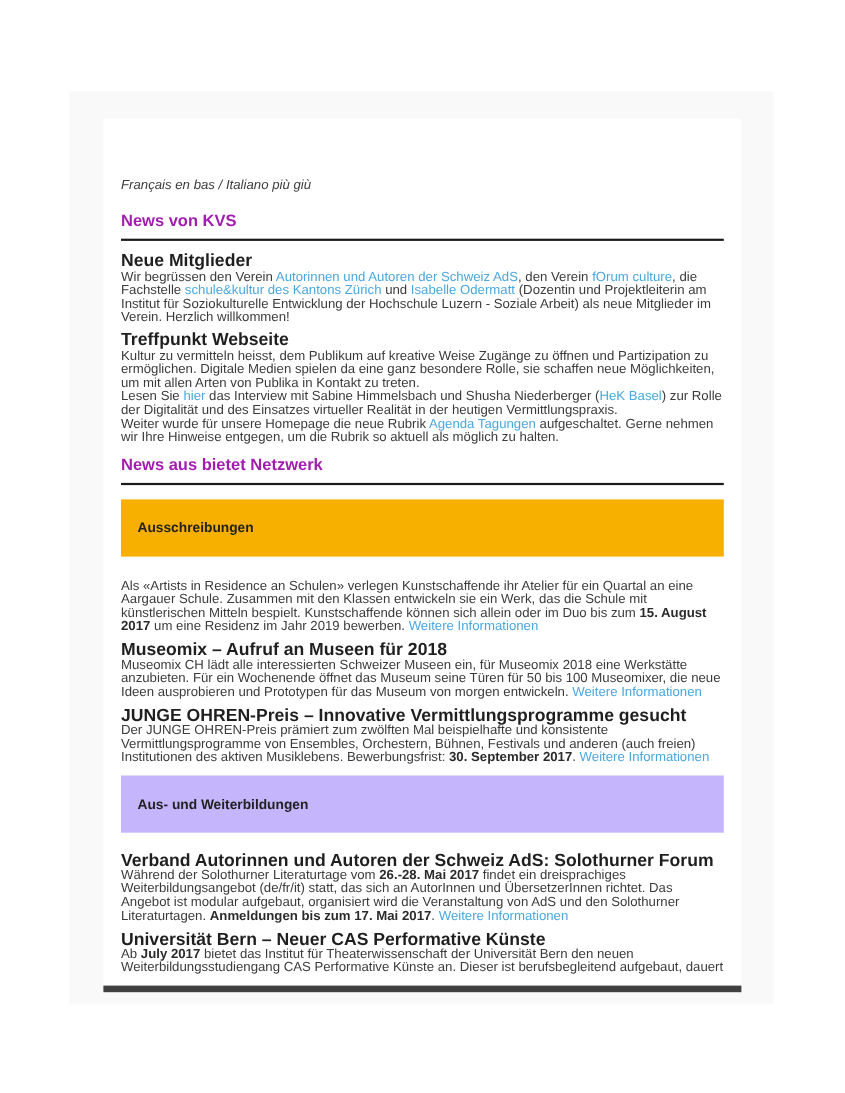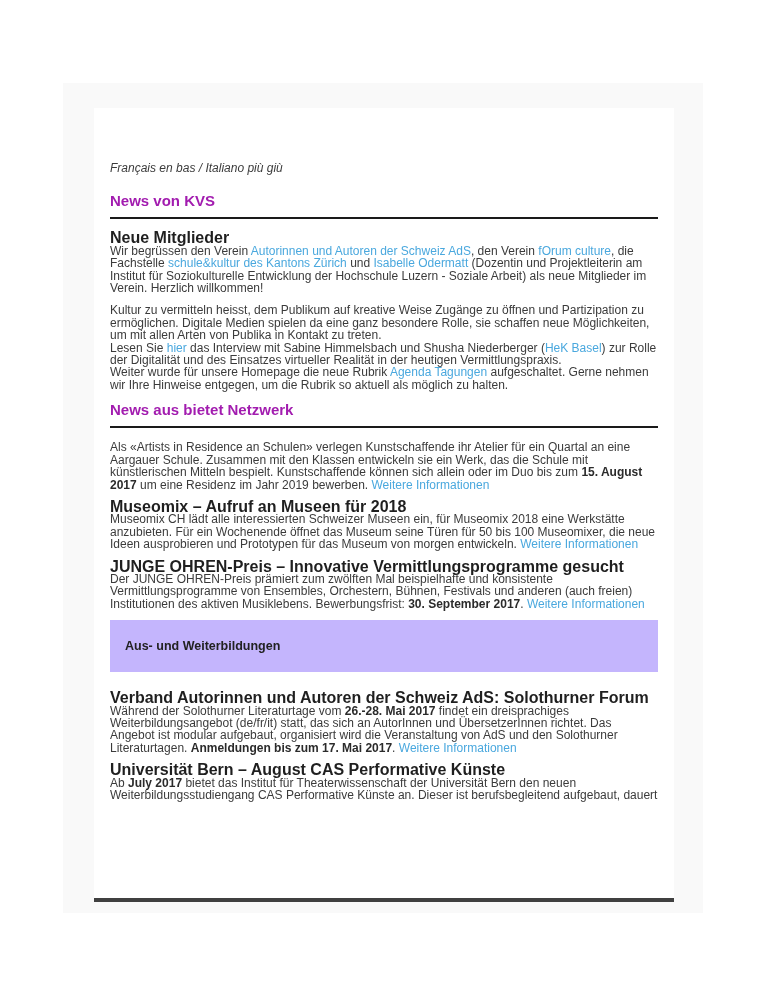--- a/index.html
+++ b/index.html
@@ -10,21 +10,21 @@
     position:relative;overflow:hidden;
   }
   .frame{
     position:absolute;left:63px;top:83px;width:640px;height:830px;
     background:#f9f9f9;
   }
   .card{
     position:absolute;left:31px;top:25px;width:580px;height:794px;
     box-sizing:border-box;
     background:#ffffff;
-    border-bottom:4px solid #404040;
+    border-bottom:6px solid #404040;
     padding:54px 16px 0 16px;
     overflow:hidden;
   }
   .note{
     font-style:italic;font-size:12px;line-height:12.4px;
     color:#3b3b3b;margin:0 0 18px 0;
   }
   .section-title{
     font-size:15px;line-height:18px;font-weight:bold;color:#a21caf;
     border-bottom:2px solid #1a1a1a;
@@ -55,40 +55,44 @@
 <div class="frame">
   <div class="card">
     <div id="content">
         <p class="note">Français en bas / Italiano più giù</p>
         <h2 class="section-title">News von KVS</h2>
         <div class="item">
           <h3 class="item-heading">Neue Mitglieder</h3>
           <p class="item-body"><span>Wir begrüssen den Verein </span><a class="link" style="color: rgb(74, 168, 222);">Autorinnen und Autoren der Schweiz AdS</a><span>, den Verein </span><a class="link" style="color: rgb(74, 168, 222);">fOrum culture</a><span>, die Fachstelle </span><a class="link" style="color: rgb(74, 168, 222);">schule&amp;kultur des Kantons Zürich</a><span> und </span><a class="link" style="color: rgb(74, 168, 222);">Isabelle Odermatt</a><span> (Dozentin und Projektleiterin am Institut für Soziokulturelle Entwicklung der Hochschule Luzern - Soziale Arbeit) als neue Mitglieder im Verein. Herzlich willkommen!</span></p>
         </div>
         <div class="item">
+          <h3 class="item-heading">Treffpunkt Webseite</h3>
           <p class="item-body"><span>Kultur zu vermitteln heisst, dem Publikum auf kreative Weise Zugänge zu öffnen und Partizipation zu ermöglichen. Digitale Medien spielen da eine ganz besondere Rolle, sie schaffen neue Möglichkeiten, um mit allen Arten von Publika in Kontakt zu treten.</span><br><span>Lesen Sie </span><a class="link" style="color: rgb(74, 168, 222);">hier</a><span> das Interview mit Sabine Himmelsbach und Shusha Niederberger (</span><a class="link" style="color: rgb(74, 168, 222);">HeK Basel</a><span>) zur Rolle der Digitalität und des Einsatzes virtueller Realität in der heutigen Vermittlungspraxis.</span><br><span>Weiter wurde für unsere Homepage die neue Rubrik </span><a class="link" style="color: rgb(74, 168, 222);">Agenda Tagungen</a><span> aufgeschaltet. Gerne nehmen wir Ihre Hinweise entgegen, um die Rubrik so aktuell als möglich zu halten.</span></p>
         </div>
         <h2 class="section-title">News aus bietet Netzwerk</h2>
+        <div class="banner" style="background: rgb(248, 176, 0);">
+          <span class="banner-label">Ausschreibungen</span>
+        </div>
         <div class="item">
           <p class="item-body"><span>Als «Artists in Residence an Schulen» verlegen Kunstschaffende ihr Atelier für ein Quartal an eine Aargauer Schule. Zusammen mit den Klassen entwickeln sie ein Werk, das die Schule mit künstlerischen Mitteln bespielt. Kunstschaffende können sich allein oder im Duo bis zum </span><strong>15. August 2017</strong><span> um eine Residenz im Jahr 2019 bewerben. </span><a class="link" style="color: rgb(74, 168, 222);">Weitere Informationen</a></p>
         </div>
         <div class="item">
           <h3 class="item-heading">Museomix – Aufruf an Museen für 2018</h3>
           <p class="item-body"><span>Museomix CH lädt alle interessierten Schweizer Museen ein, für Museomix 2018 eine Werkstätte anzubieten. Für ein Wochenende öffnet das Museum seine Türen für 50 bis 100 Museomixer, die neue Ideen ausprobieren und Prototypen für das Museum von morgen entwickeln. </span><a class="link" style="color: rgb(74, 168, 222);">Weitere Informationen</a></p>
         </div>
         <div class="item">
           <h3 class="item-heading">JUNGE OHREN-Preis – Innovative Vermittlungsprogramme gesucht</h3>
           <p class="item-body"><span>Der JUNGE OHREN-Preis prämiert zum zwölften Mal beispielhafte und konsistente Vermittlungsprogramme von Ensembles, Orchestern, Bühnen, Festivals und anderen (auch freien) Institutionen des aktiven Musiklebens. Bewerbungsfrist: </span><strong>30. September 2017</strong><span>. </span><a class="link" style="color: rgb(74, 168, 222);">Weitere Informationen</a></p>
         </div>
         <div class="banner" style="background: #c4b5fd;">
           <span class="banner-label">Aus- und Weiterbildungen</span>
         </div>
         <div class="item">
           <h3 class="item-heading">Verband Autorinnen und Autoren der Schweiz AdS: Solothurner Forum</h3>
           <p class="item-body"><span>Während der Solothurner Literaturtage vom </span><strong>26.-28. Mai 2017</strong><span> findet ein dreisprachiges Weiterbildungsangebot (de/fr/it) statt, das sich an AutorInnen und ÜbersetzerInnen richtet. Das Angebot ist modular aufgebaut, organisiert wird die Veranstaltung von AdS und den Solothurner Literaturtagen. </span><strong>Anmeldungen bis zum 17. Mai 2017</strong><span>.  </span><a class="link" style="color: rgb(74, 168, 222);">Weitere Informationen</a></p>
         </div>
         <div class="item">
-          <h3 class="item-heading">Universität Bern – August CAS Performative Künste</h3>
+          <h3 class="item-heading">Universität Bern – Neuer CAS Performative Künste</h3>
           <p class="item-body"><span>Ab </span><strong>July 2017</strong><span> bietet das Institut für Theaterwissenschaft der Universität Bern den neuen Weiterbildungsstudiengang CAS Performative Künste an. Dieser ist berufsbegleitend aufgebaut, dauert</span></p>
         </div>
       </div>
   </div>
 </div>
 
 </body></html>

